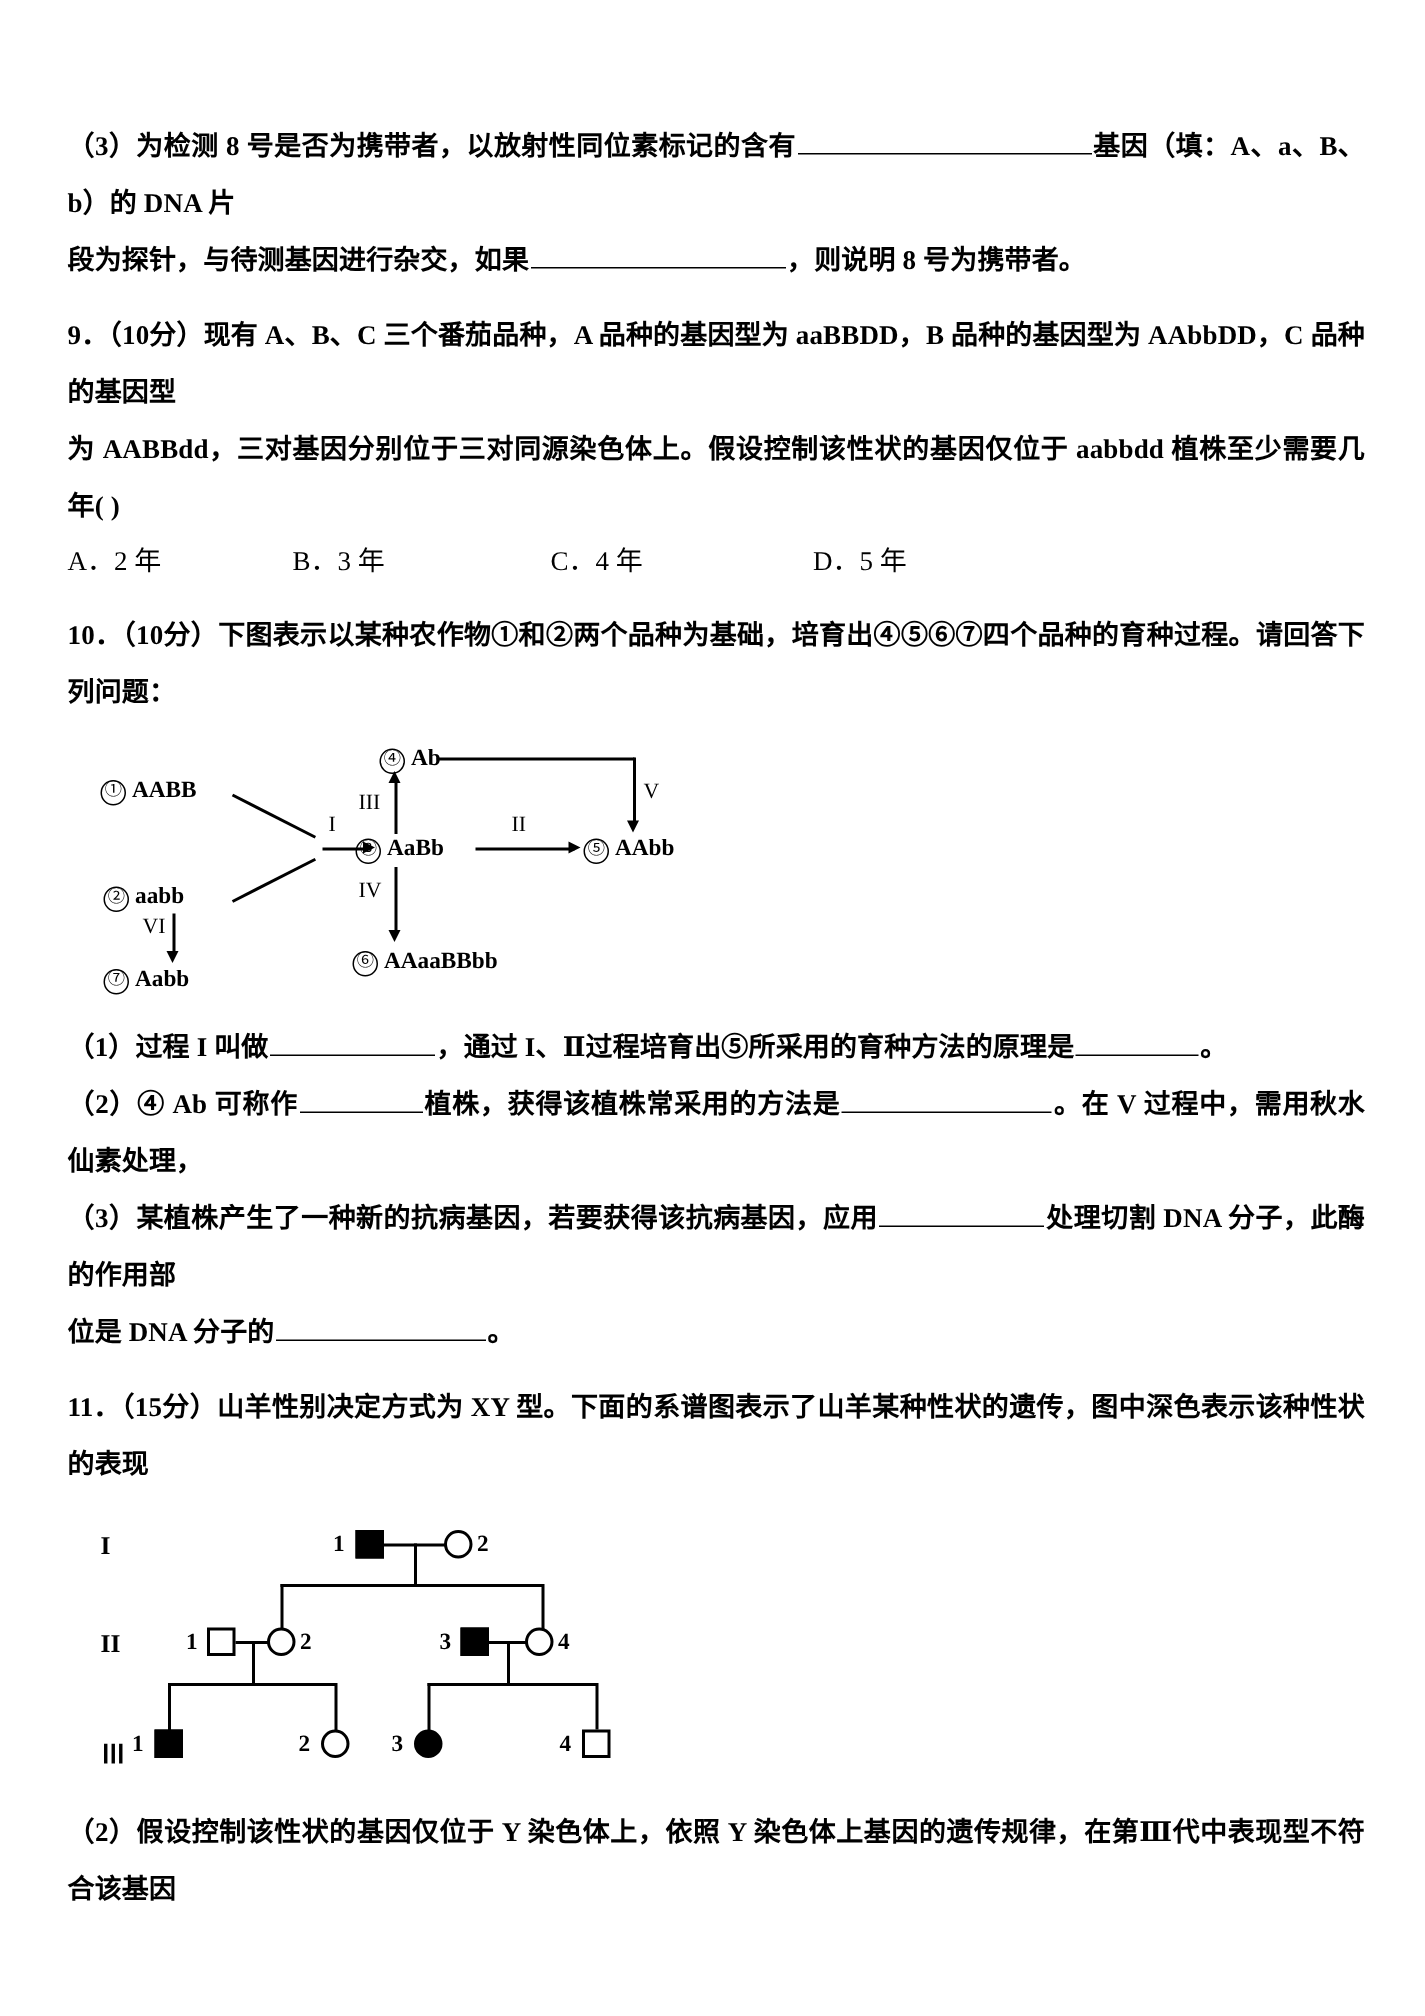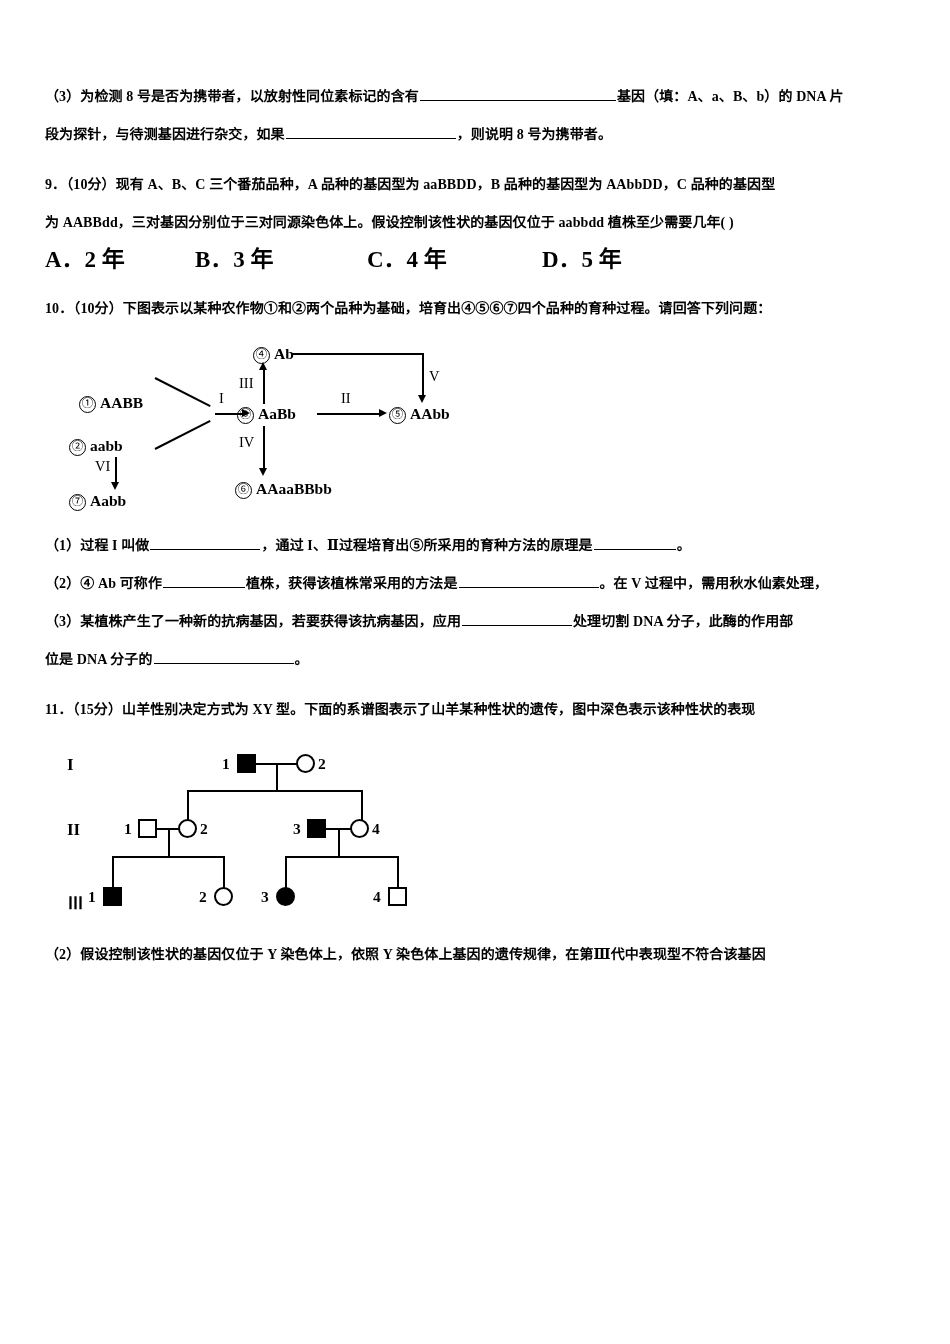--- a/index.html
+++ b/index.html
@@ -25,21 +25,21 @@
   }
   .content {
     position: absolute;
     left: 45px;
     top: 78px;
     width: 865px;
   }
 
   
   .para {
-    font-size: 14px;
+    font-size: 18px;
     line-height: 38px;
     font-weight: bold;
     letter-spacing: 0.1px;
     text-align: justify;
     margin: 0;
     white-space: normal;
   }
   .para.q-head {
     margin-top: 12px;
   }
@@ -51,22 +51,22 @@
     margin: 0 1px;
   }
   .b-sm { width: 82px; }
   .b-md { width: 110px; }
   .b-lg { width: 140px; }
   .b-xl { width: 170px; }
   .b-xxl { width: 196px; }
 
   .choices {
     display: block;
-    font-size: 23px;
-    font-weight: bold;
+    font-size: 18px;
+    font-weight: normal;
     line-height: 36px;
     margin: 0;
   }
   .choices span.opt {
     display: inline-block;
   }
   .opt-a { width: 150px; }
   .opt-b { width: 172px; }
   .opt-c { width: 175px; }
   .opt-d { width: 120px; }
@@ -189,21 +189,21 @@
     <p class="choices">
       <span class="opt opt-a">A．2 年</span><span class="opt opt-b">B．3 年</span><span class="opt opt-c">C．4 年</span><span class="opt opt-d">D．5 年</span>
     </p>
 
     <p class="para q-head">
       <span>10．</span><span>（10分）</span><span>下图表示以某种农作物①和②两个品种为基础，培育出④⑤⑥⑦四个品种的育种过程。请回答下列问题：</span>
     </p>
 
     <div class="fig-breeding">
 
-      <div class="gt" style="left:12px; top:24px;margin-top:28px;">
+      <div class="gt" style="left:0px; top:24px;">
         <span class="circnum">①</span><span>AABB</span>
       </div>
 
       <div class="gt" style="left:2px; top:95px;">
         <span class="circnum">②</span><span>aabb</span>
       </div>
 
       <div class="gt" style="left:2px; top:150px;">
         <span class="circnum">⑦</span><span>Aabb</span>
       </div>

